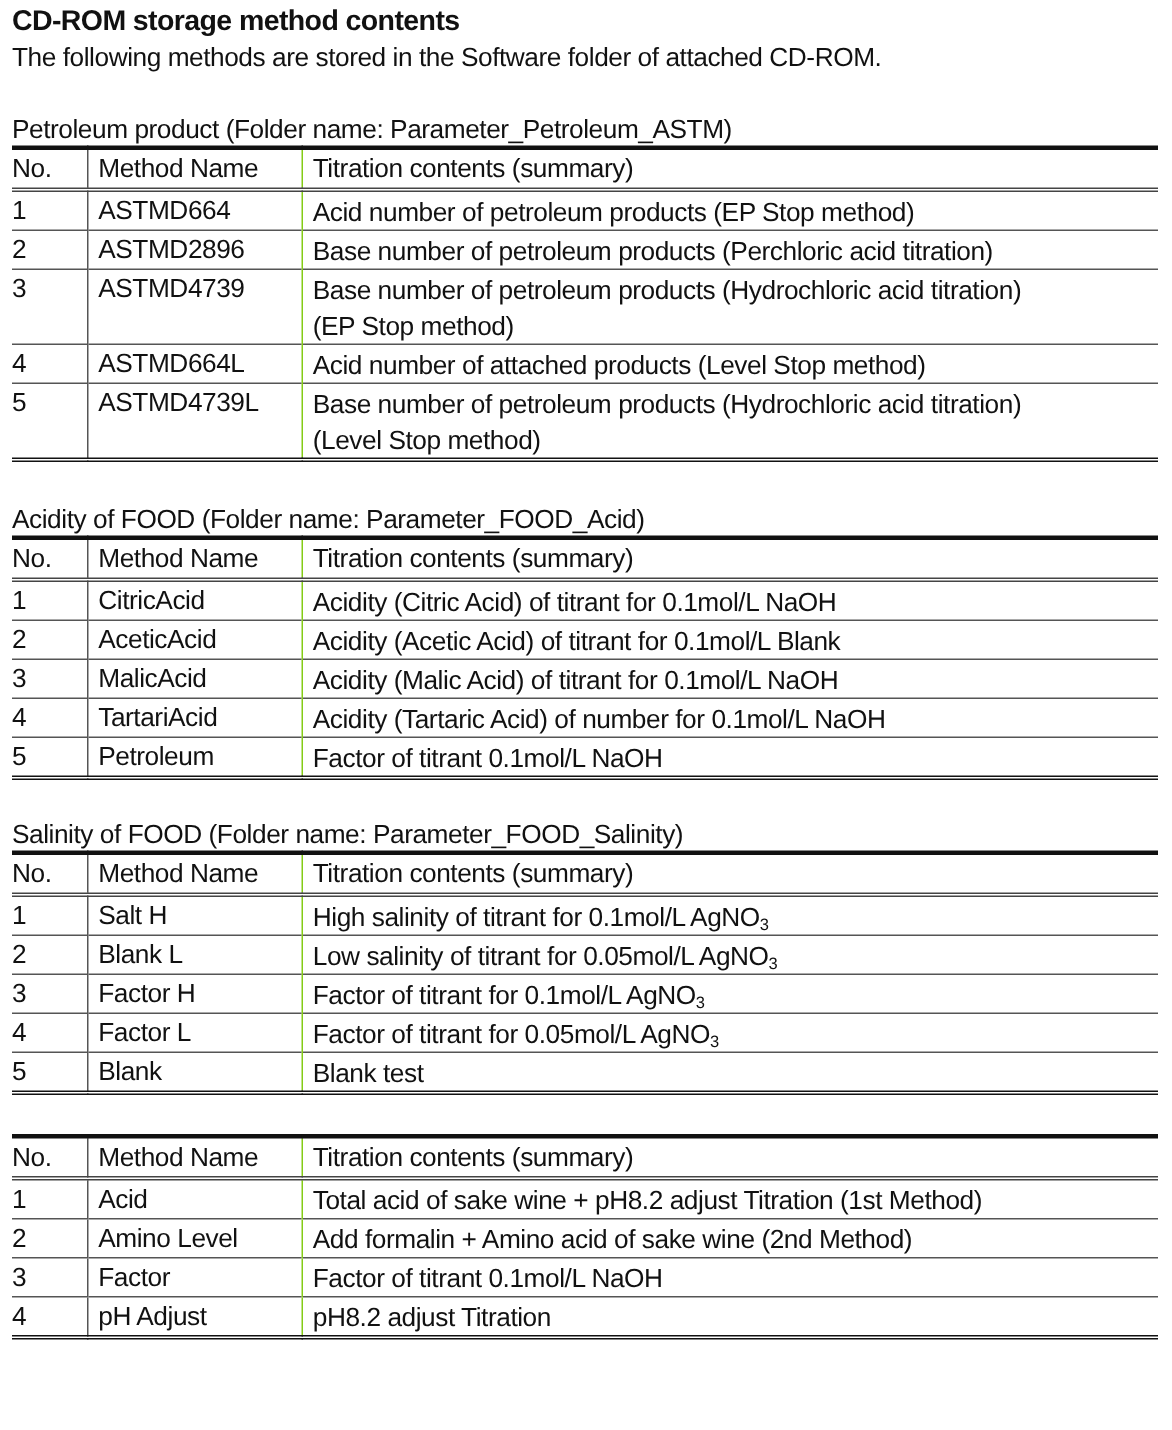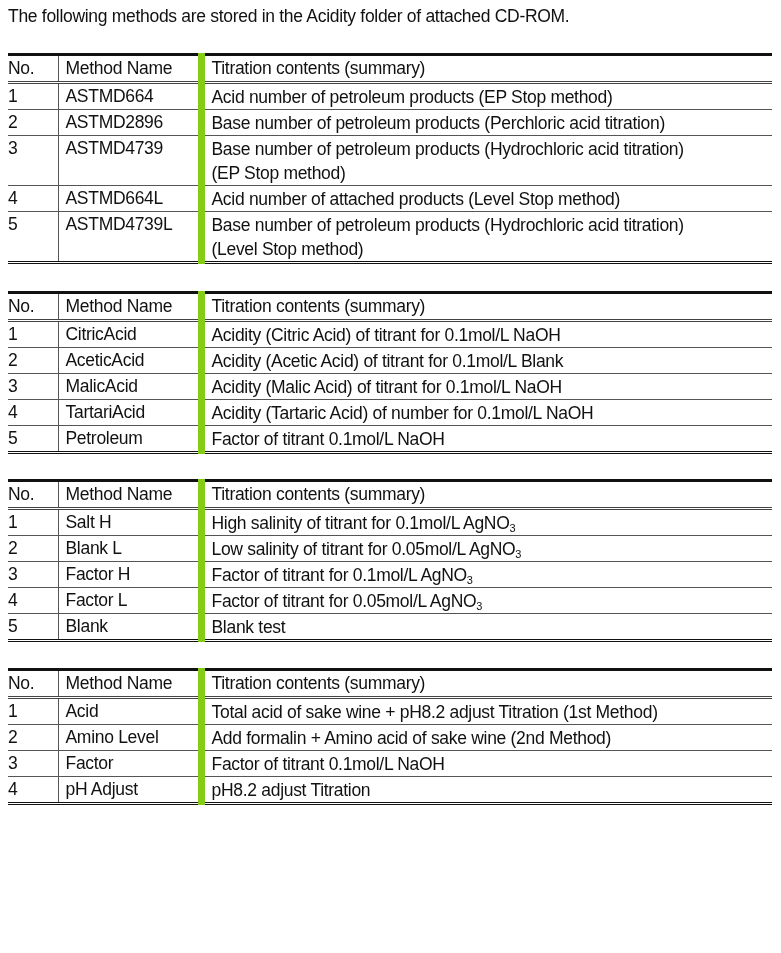--- a/index.html
+++ b/index.html
@@ -15,33 +15,35 @@
     .sec-title { line-height: 22px; margin: 0; }
     table { border-collapse: collapse; width: 764px; table-layout: fixed; }
     col.c-no { width: 50px; }
     col.c-name { width: 143px; }
     col.c-desc { width: auto; }
     thead tr { border-top: 3px solid #111; border-bottom: 3px double #444; }
     tbody tr { border-bottom: 1px solid #555; }
     tbody tr:last-child { border-bottom: 3px double #111; }
     td, th { font-weight: normal; text-align: left; padding: 0 0 0 7px; line-height: 25px; vertical-align: top; }
     td.no, th.no { text-align: left; padding: 0 6px 0 0; border-right: 1px solid #555; }
-    td.name, th.name { border-right: 7px solid #84cc16; }
+    td.name, th.name { border-right: 1px solid #84cc16; }
     td.desc { line-height: 24px; padding-top: 1px; }
     sub { font-size: 11px; vertical-align: -3px; line-height: 0; }
     .gap1 { height: 26px; }
   </style>
 </head>
 <body>
 
 <div class="page">
-  <p class="intro">The following methods are stored in the Acidity folder of attached CD-ROM.</p>
+  <h1>CD-ROM storage method contents</h1>
+  <p class="intro">The following methods are stored in the Software folder of attached CD-ROM.</p>
   <div class="gap1"></div>
   <div id="sections">
       <div class="section" style="margin-top: 0px;">
+        <p class="sec-title">Petroleum product (Folder name: Parameter_Petroleum_ASTM)</p>
         <table>
           <colgroup>
             <col class="c-no">
             <col class="c-name">
             <col class="c-desc">
           </colgroup>
           <thead>
             <tr>
               <th class="no">No.</th>
               <th class="name">Method Name</th>
@@ -71,20 +73,21 @@
             </tr>
             <tr>
               <td class="no">5</td>
               <td class="name">ASTMD4739L</td>
               <td class="desc"><span>Base number of petroleum products (Hydrochloric acid titration)</span><br><span>(Level Stop method)</span></td>
             </tr>
           </tbody>
         </table>
       </div>
       <div class="section" style="margin-top: 27px;">
+        <p class="sec-title">Acidity of FOOD (Folder name: Parameter_FOOD_Acid)</p>
         <table>
           <colgroup>
             <col class="c-no">
             <col class="c-name">
             <col class="c-desc">
           </colgroup>
           <thead>
             <tr>
               <th class="no">No.</th>
               <th class="name">Method Name</th>
@@ -114,20 +117,21 @@
             </tr>
             <tr>
               <td class="no">5</td>
               <td class="name">Petroleum</td>
               <td class="desc"><span>Factor of titrant 0.1mol/L NaOH</span></td>
             </tr>
           </tbody>
         </table>
       </div>
       <div class="section" style="margin-top: 25px;">
+        <p class="sec-title">Salinity of FOOD (Folder name: Parameter_FOOD_Salinity)</p>
         <table>
           <colgroup>
             <col class="c-no">
             <col class="c-name">
             <col class="c-desc">
           </colgroup>
           <thead>
             <tr>
               <th class="no">No.</th>
               <th class="name">Method Name</th>

